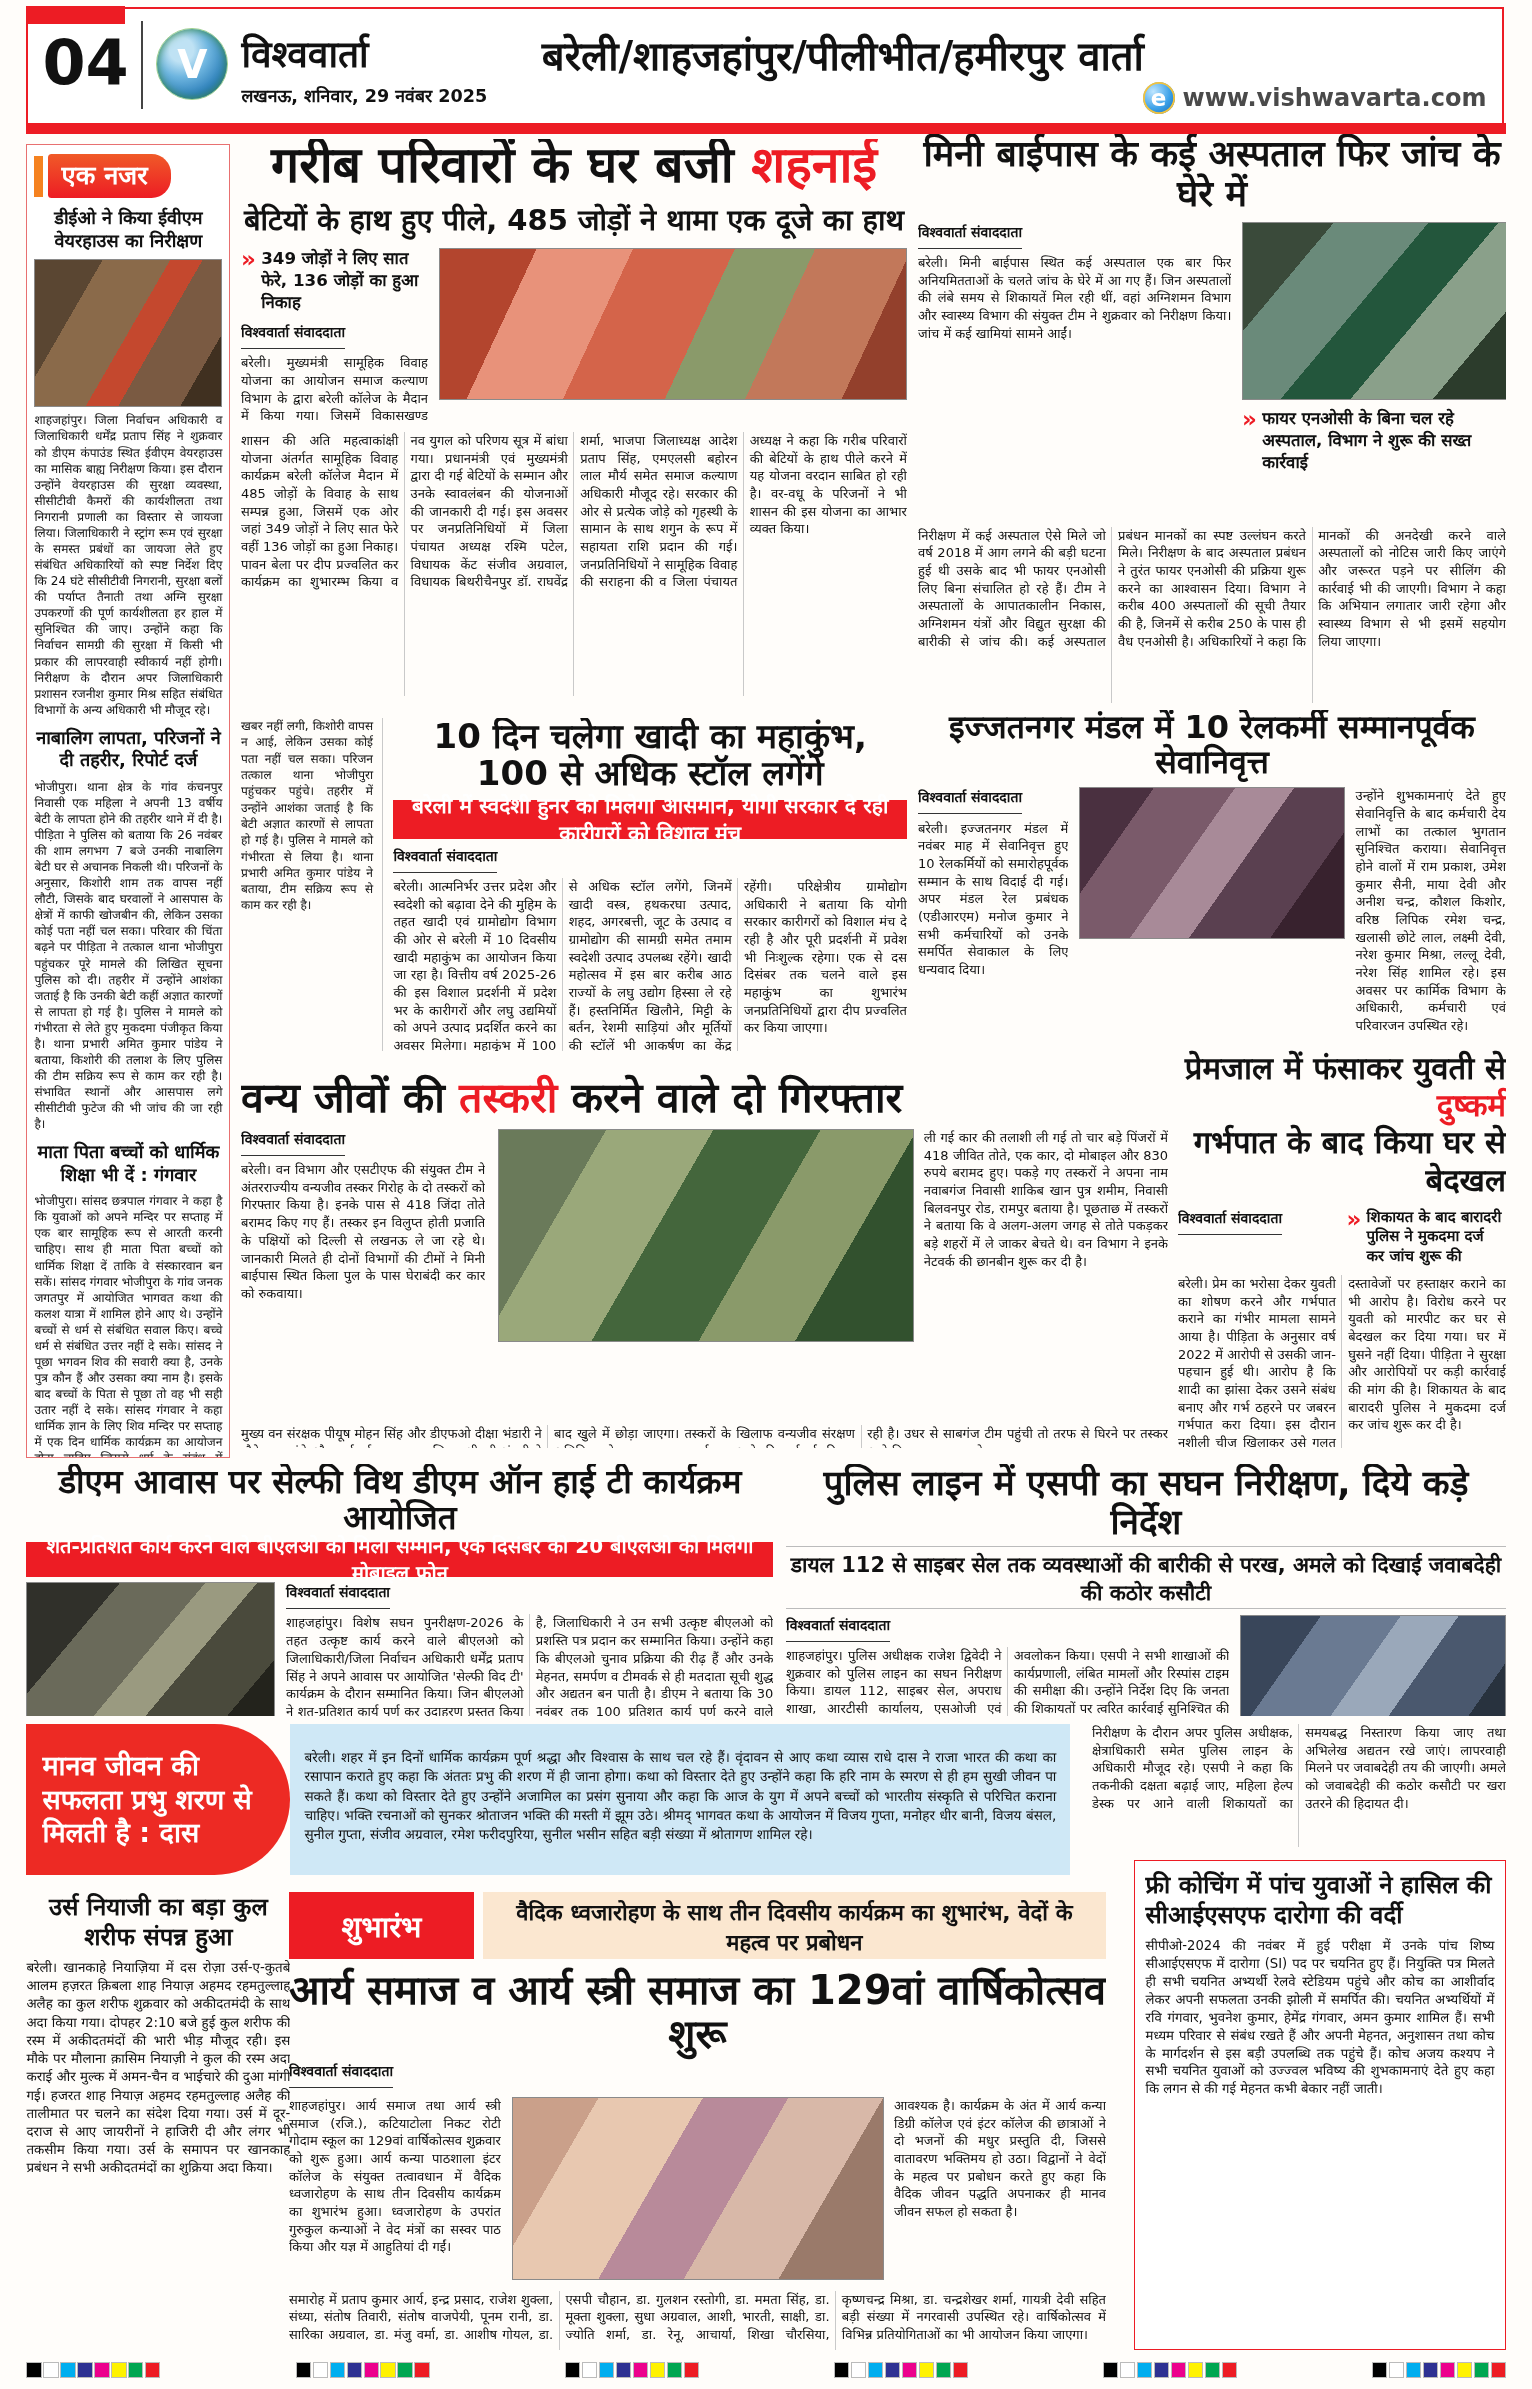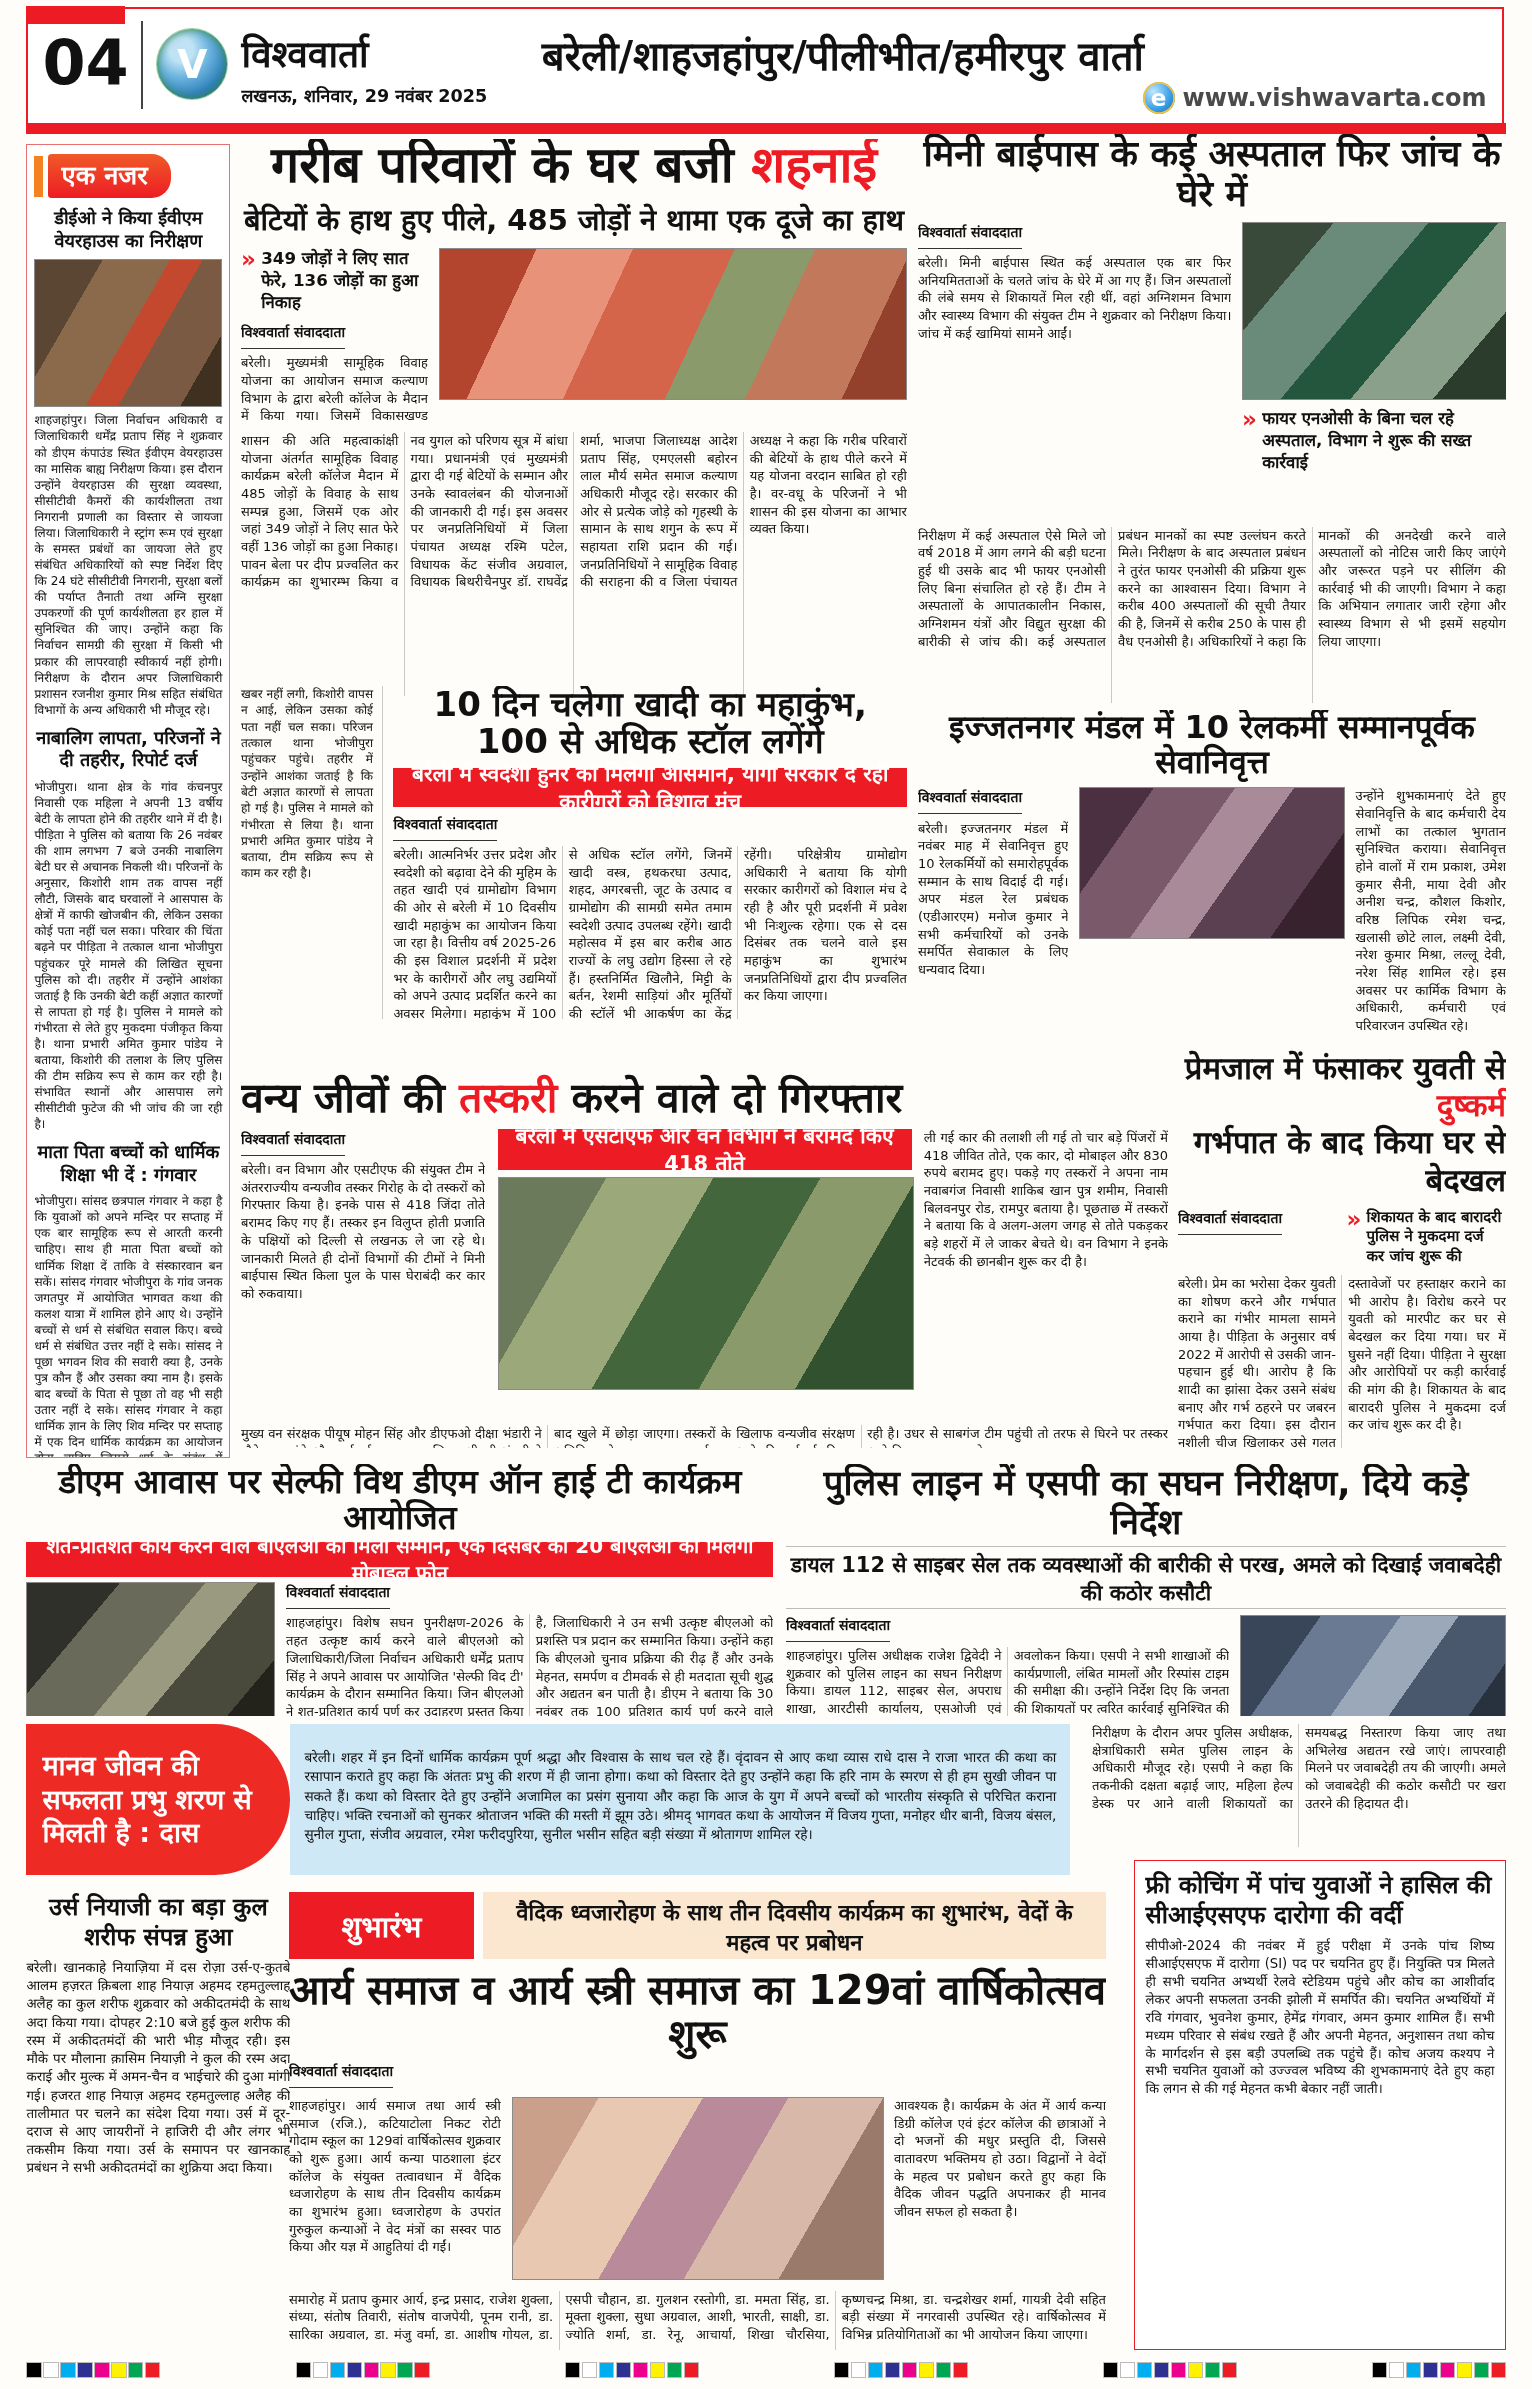--- a/index.html
+++ b/index.html
@@ -64,21 +64,21 @@
   .main-cols{margin-top:8.8px;height:264px;overflow:hidden;}
   
   .bypass{left:918px;top:134px;width:588px;height:569px;overflow:hidden;}
   .bp-h1{font-size:36px;font-weight:bold;text-align:center;line-height:1.12;}
   .bp-row{display:flex;gap:10.6px;margin-top:7px;}
   .bp-left{flex:1;}
   .bp-right{width:264px;flex:none;}
   .bp-photo{width:100%;height:176px;}
   .bp-cols{margin-top:8.8px;height:220px;overflow:hidden;}
   
-  .band2{left:241px;top:686px;width:666px;height:333px;display:flex;gap:10.6px;overflow:hidden;}
+  .band2{left:241px;top:718px;width:666px;height:333px;display:flex;gap:10.6px;overflow:hidden;}
   .cont-col{width:132px;flex:none;font-size:12px;line-height:1.36;text-align:justify;border-right:0.9px solid #c9c9c9;padding-right:8.8px;}
   .khadi{flex:1;overflow:hidden;}
   .kh-h1{font-size:34px;font-weight:bold;text-align:center;line-height:1.1;}
   .kh-strip{height:39px;font-size:21px;margin:7px 0;}
   .kh-cols{height:211px;overflow:hidden;}
   .rail{left:918px;top:710px;width:588px;height:333px;overflow:hidden;}
   .rail-h1{font-size:32px;font-weight:bold;text-align:center;line-height:1.1;}
   .rail-row{display:flex;gap:10.6px;margin-top:7px;}
   .rail-photo{width:264px;height:150px;flex:none;}
   
@@ -239,21 +239,20 @@
       <span>वन्य जीवों की</span>
       <span class="red">तस्करी</span>
       <span>करने वाले दो गिरफ्तार</span>
     </div>
     <div class="wl-row">
       <div class="wl-col">
         <div><span class="byline">विश्ववार्ता संवाददाता</span></div>
         <div class="body-txt" style="height:255px;overflow:hidden;">बरेली। वन विभाग और एसटीएफ की संयुक्त टीम ने अंतरराज्यीय वन्यजीव तस्कर गिरोह के दो तस्करों को गिरफ्तार किया है। इनके पास से 418 जिंदा तोते बरामद किए गए हैं। तस्कर इन विलुप्त होती प्रजाति के पक्षियों को दिल्ली से लखनऊ ले जा रहे थे। जानकारी मिलते ही दोनों विभागों की टीमों ने मिनी बाईपास स्थित किला पुल के पास घेराबंदी कर कार को रुकवाया।</div>
       </div>
       <div class="wl-center">
-        <div class="wl-strip strip">बरेली में एसटीएफ और वन विभाग ने बरामद किए 418 तोते</div>
         <div class="wl-photo photo ph-parrot"></div>
       </div>
       <div class="wl-col body-txt" style="overflow:hidden;">ली गई कार की तलाशी ली गई तो चार बड़े पिंजरों में 418 जीवित तोते, एक कार, दो मोबाइल और 830 रुपये बरामद हुए। पकड़े गए तस्करों ने अपना नाम नवाबगंज निवासी शाकिब खान पुत्र शमीम, निवासी बिलवनपुर रोड, रामपुर बताया है। पूछताछ में तस्करों ने बताया कि वे अलग-अलग जगह से तोते पकड़कर बड़े शहरों में ले जाकर बेचते थे। वन विभाग ने इनके नेटवर्क की छानबीन शुरू कर दी है।</div>
     </div>
     <div class="cols3 body-txt" style="margin-top:8.8px;height:70px;overflow:hidden;">मुख्य वन संरक्षक पीयूष मोहन सिंह और डीएफओ दीक्षा भंडारी ने मौके पर पहुंचे और कार्रवाई का जायजा लिया। श्रीमती भंडारी ने बताया कि बरेली के इस्लामिया मैदान के पास तोतों को उपचार के बाद खुले में छोड़ा जाएगा। तस्करों के खिलाफ वन्यजीव संरक्षण अधिनियम के तहत मुकदमा दर्ज कर आगे की कार्रवाई की जा रही है। उधर से साबगंज टीम पहुंची तो तरफ से घिरने पर तस्कर आगे किला पुल पर पकड़े गए।</div>
   </div>
 
   <div class="abs prem">
     <div class="pr-h1">
       <span>प्रेमजाल में फंसाकर युवती से</span>

